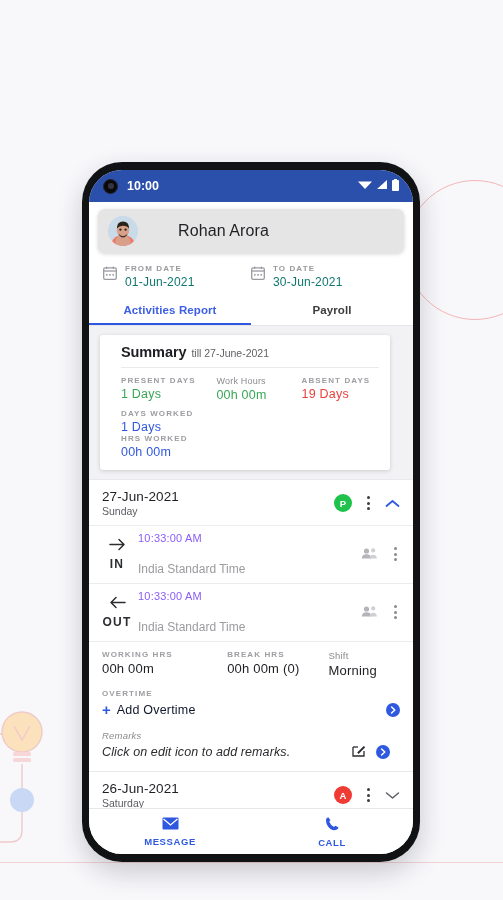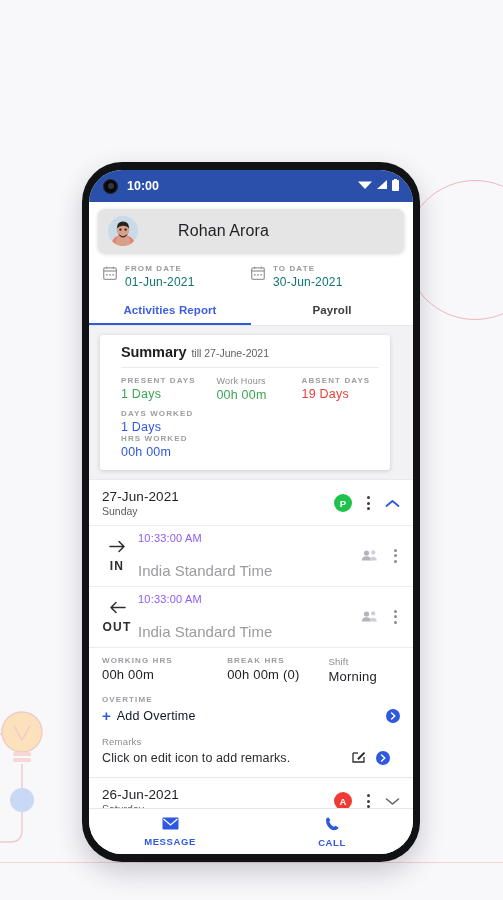--- a/index.html
+++ b/index.html
@@ -162,21 +162,21 @@
   .badge.p { background: #1fc24a; }
   .badge.a { background: #ef3b33; }
   .chev { margin-left: 12px; }
 
   .punch { display: flex; align-items: center; padding: 6px 13px 7px 13px; border-top: 1px solid #ececf0; }
   .punch:first-of-type { border-top: none; }
   .punch-icon { width: 30px; text-align: center; flex: 0 0 30px; }
   .punch-dir { font-size: 12px; color: #2c2d31; letter-spacing: 1.2px; margin-top: 2px; font-weight: bold; }
   .punch-main { margin-left: 6px; }
   .punch-time { font-size: 11px; color: #8b5cf6; letter-spacing: .2px; }
-  .punch-tz { font-size: 15px; color: #9b9ba0; margin-top: 18px; }
+  .punch-tz { font-size: 12px; color: #9b9ba0; margin-top: 18px; }
   .punch .spacer { flex: 1; }
   .people-icon { margin-right: 13px; }
 
   .hrs-row { display: flex; padding: 8px 13px 2px 13px; border-top: 1px solid #ececf0; }
   .hrs-item { flex: 1; }
   .hrs-item.w42 { flex: 0 0 42%; }
   .hrs-item.w34 { flex: 0 0 34%; }
   .hrs-lbl { font-size: 8px; letter-spacing: 1.1px; color: #9d9da2; font-weight: bold; }
   .hrs-lbl.mixed { letter-spacing: .2px; font-size: 9.5px; font-weight: normal; color: #8c8c91; }
   .hrs-val { font-size: 13px; color: #1e1f23; margin-top: 2px; letter-spacing: .2px; }
@@ -185,21 +185,21 @@
   .ot-lbl { font-size: 8px; letter-spacing: 1.1px; color: #9d9da2; font-weight: bold; }
   .ot-line { display: flex; align-items: center; margin-top: 4px; }
   .plus { color: #2f58e0; font-size: 15px; margin-right: 6px; line-height: 1; font-weight: bold; }
   .ot-link { font-size: 12.5px; color: #0f172a; letter-spacing: .2px; }
   .ot-line .spacer { flex: 1; }
   .fab-sm {
     width: 14px; height: 14px; border-radius: 50%; background: #2f58e0;
     display: flex; align-items: center; justify-content: center;
   }
 
-  .remarks-row { padding: 4px 23px 10px 13px; border-top: 1px solid transparent; }
+  .remarks-row { padding: 4px 23px 10px 13px; border-top: 1px solid transparent; font-style: italic; }
   .rm-lbl { font-size: 9.5px; color: #8c8c91; letter-spacing: .2px; }
   .rm-line { display: flex; align-items: center; margin-top: 2px; }
   .rm-text { font-size: 12.5px; color: #2b2c30; letter-spacing: .1px; }
   .rm-line .spacer { flex: 1; }
   .edit-icon { margin-right: 10px; }
 
   
   .bottombar {
     flex: 0 0 46px; height: 46px; background: #fff; display: flex;
     border-top: 1px solid #e7e7eb;

